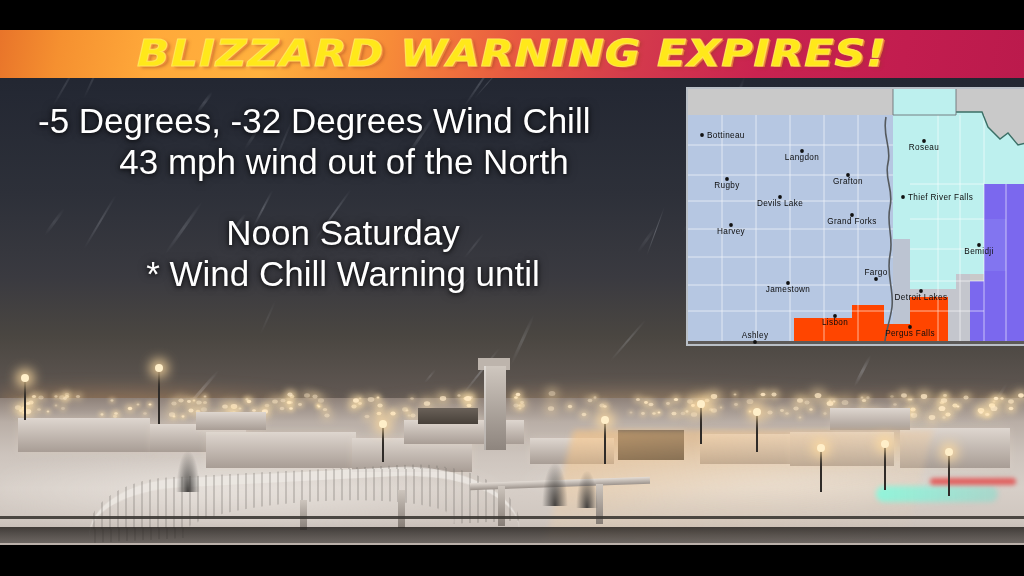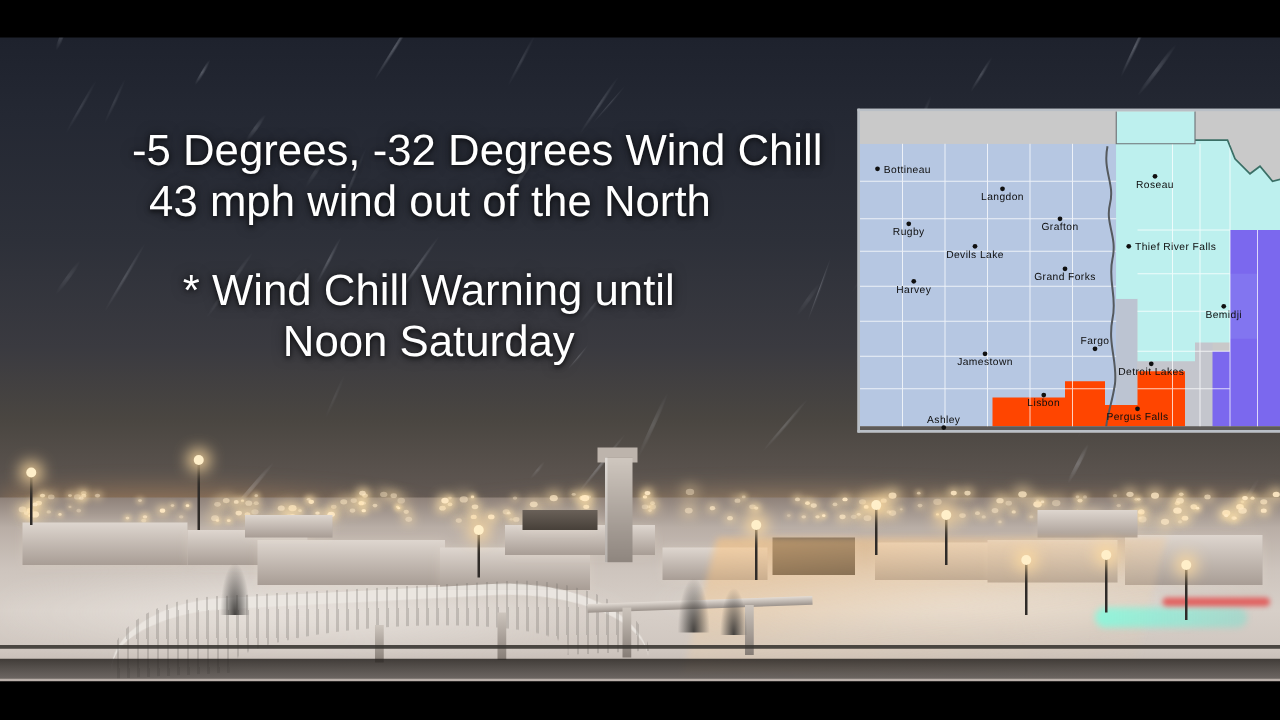--- a/index.html
+++ b/index.html
@@ -313,21 +313,21 @@
     color: #ffffff;
     font-family: "Liberation Sans", sans-serif;
     text-shadow: 0 1px 4px rgba(0,0,0,.75), 0 0 10px rgba(0,0,0,.5);
   }
   .line {
     font-size: 35px;
     line-height: 41px;
     white-space: nowrap;
   }
   .line.l1 { text-align: left; padding-left: 14px; }
-  .line.l2 { text-align: right; padding-left: 10px; }
+  .line.l2 { text-align: left; padding-left: 10px; }
   .line.l3 { text-align: center; padding-left: 2px; }
   .spacer { height: 30px; }
   .line.l4 { text-align: center; padding-left: 0; }
   .line.l5 { text-align: center; padding-left: 0; }
 
   
   .map-inset {
     position: absolute;
     left: 686px;
     top: 87px;
@@ -723,21 +723,24 @@
         <text x="67" y="249" text-anchor="middle" class="map-label">Ashley</text>
         <circle cx="175" cy="275" r="1.9" class="map-city-dot"></circle>
         <text x="175" y="271" text-anchor="middle" class="map-label">Sisseton</text>
       </svg>
   </div>
 
   <div class="overlay-text">
     <div class="line l2">-5 Degrees, -32 Degrees Wind Chill</div>
     <div class="line l3">43 mph wind out of the North</div>
     <div class="spacer"></div>
+    <div class="line l5">Noon Saturday</div>
     <div class="line l4">* Wind Chill Warning until</div>
-    <div class="line l5">Noon Saturday</div>
   </div>
 
+  <div class="banner">
+    <div class="banner-text">BLIZZARD WARNING EXPIRES!</div>
+  </div>
 
   <div class="bar-top"></div>
   <div class="bar-bottom"></div>
 
 </div>
 
 </body></html>

